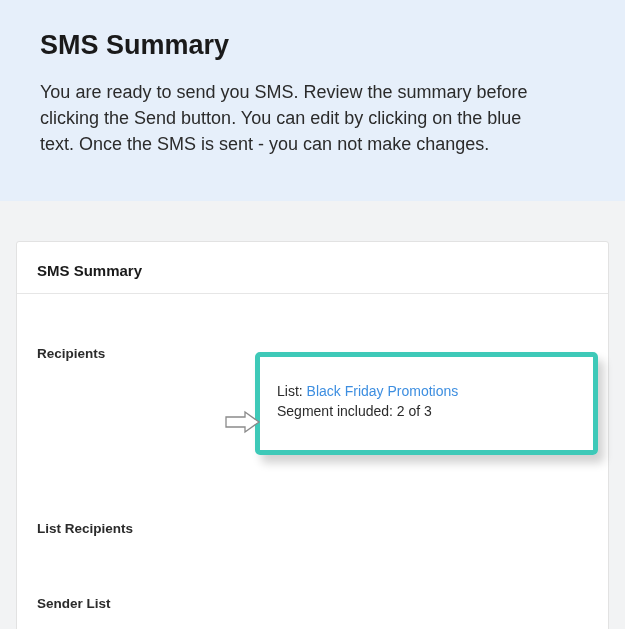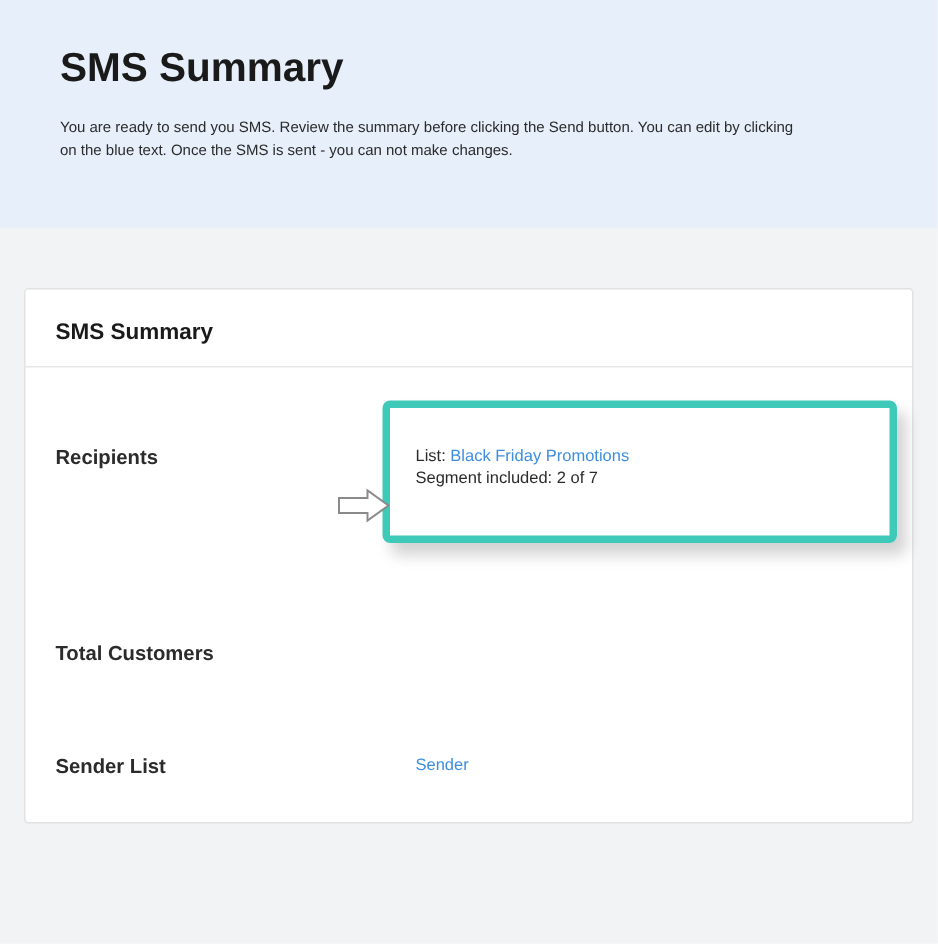--- a/index.html
+++ b/index.html
@@ -8,21 +8,21 @@
     background: #e6effa;
     padding: 30px 40px 44px 40px;
   }
   .page-title {
     font-size: 27px;
     font-weight: 700;
     color: #1a1a1a;
     margin-bottom: 18px;
   }
   .page-subtitle {
-    font-size: 10px;
+    font-size: 18px;
     color: #2b2b2b;
     line-height: 1.45;
     max-width: 490px;
   }
   .card-wrap {
     padding: 40px 16px 0 16px;
   }
   .card {
     background: #fff;
     border: 1px solid #e2e2e2;
@@ -47,24 +47,25 @@
   }
   .row-label {
     width: 240px;
     flex-shrink: 0;
     font-size: 13.5px;
     font-weight: 700;
     color: #2b2b2b;
   }
   .row-value {
     flex: 1;
-    font-size: 11px;
+    font-size: 14px;
     color: #2b2b2b;
     position: relative;
     line-height: 1.4;
+    margin-top: 36px;
   }
   .link {
     color: #3d8ee0;
     cursor: pointer;
   }
   .highlight-box {
     position: absolute;
     border: 5px solid #3ec9b8;
     border-radius: 5px;
     box-shadow: 6px 8px 10px rgba(0,0,0,0.18);
@@ -104,26 +105,26 @@
           <div class="arrow-wrap">
             <svg width="40" height="24" viewBox="0 0 40 24">
               <g>
                 <path d="M3 7 L22 7 L22 2 L36 12 L22 22 L22 17 L3 17 Z" fill="#ffffff" stroke="#8a8a8a" stroke-width="1.3"></path>
               </g>
             </svg>
           </div>
           <div>
             <span>List: </span><span class="link">Black Friday Promotions</span>
           </div>
-          <div>Segment included: 2 of 7</div>
+          <div>Segment included: 2 of 3</div>
         </div>
       </div>
 
       <div class="row">
-        <div class="row-label">Total Customers</div>
+        <div class="row-label">List Recipients</div>
       </div>
 
       <div class="row">
         <div class="row-label">Sender List</div>
         <div class="row-value">
           <span class="link">Sender</span>
         </div>
       </div>
 
     </div>

